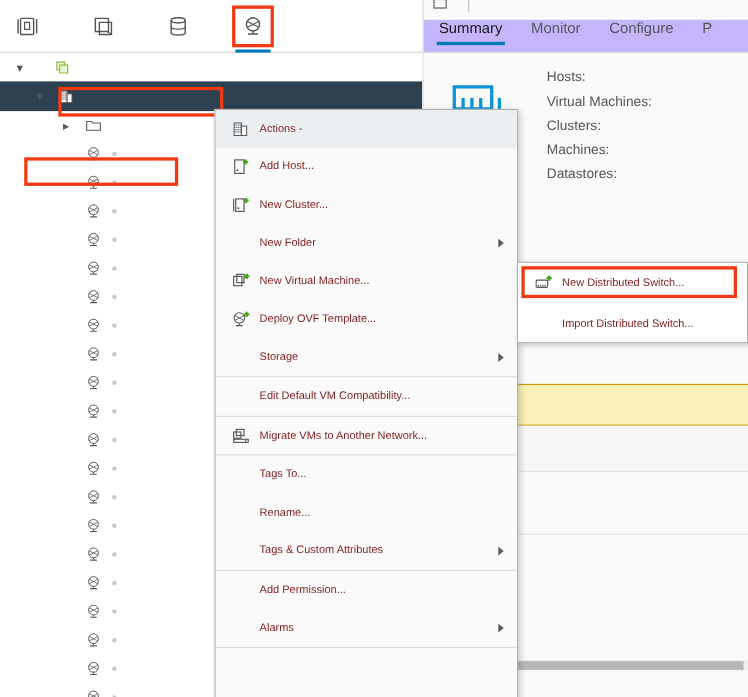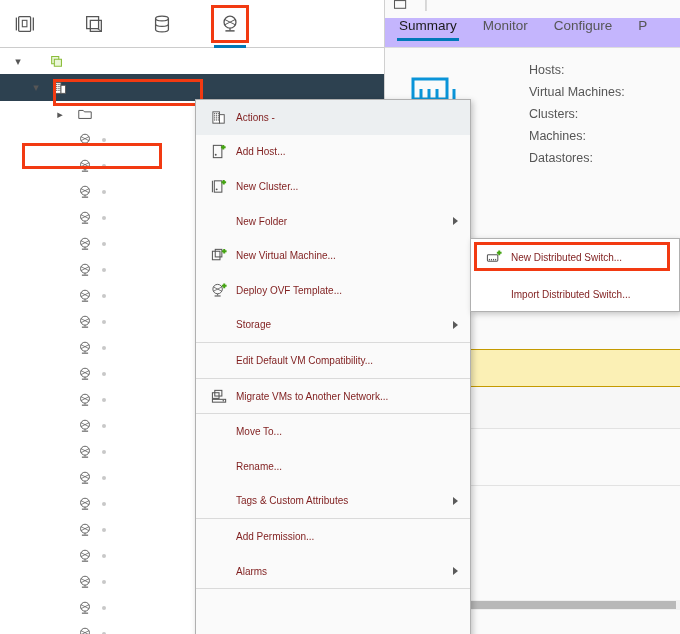--- a/index.html
+++ b/index.html
@@ -99,21 +99,21 @@
   .tab.active { color: #1b1b1b; }
   .tab.active::after {
     content: ""; position: absolute; left: -2px; right: -2px; bottom: 0; height: 3px; background: #0079b8;
   }
 
   #summary-body { position: absolute; left: 0; top: 49px; width: 296px; bottom: 0; background: #fafafa; }
 
   #dc-big-icon { position: absolute; left: 22px; top: 22px; width: 58px; height: 52px; }
 
   #stat-list {
-    position: absolute; left: 112px; top: 10px; font-size: 12.5px; color: #565656; line-height: 22px; margin-left: 32px;
+    position: absolute; left: 112px; top: 10px; font-size: 12.5px; color: #565656; line-height: 22px;
   }
   #stat-list div { white-space: nowrap; }
 
   
   #pink-band {
     position: absolute; left: 0; top: 210px; width: 296px; height: 42px;
     background: #fce8e8; border-top: 1px solid #a03232; border-bottom: 1px solid #a03232;
   }
   #yellow-band {
     position: absolute; left: 0; top: 300px; width: 296px; height: 38px;
@@ -651,21 +651,21 @@
             <rect x="1.5" y="5" width="7" height="6" fill="none" stroke="#565656" stroke-width="1.1"></rect>
             <rect x="1.5" y="12" width="14" height="3" fill="none" stroke="#565656" stroke-width="1.1"></rect>
             <circle cx="13" cy="13.5" r=".8" fill="#565656"></circle>
           </svg>
         </span>
         <span class="mi-text">Migrate VMs to Another Network...</span>
       </div>
       <div class="sep"></div>
       <div class="mi">
         <span class="mi-ico empty"></span>
-        <span class="mi-text">Move To...</span>
+        <span class="mi-text">Tags To...</span>
       </div>
       <div class="mi">
         <span class="mi-ico empty"></span>
         <span class="mi-text">Rename...</span>
       </div>
       <div class="mi">
         <span class="mi-ico empty"></span>
         <span class="mi-text">Tags &amp; Custom Attributes</span>
         <span class="caret"></span>
       </div>

